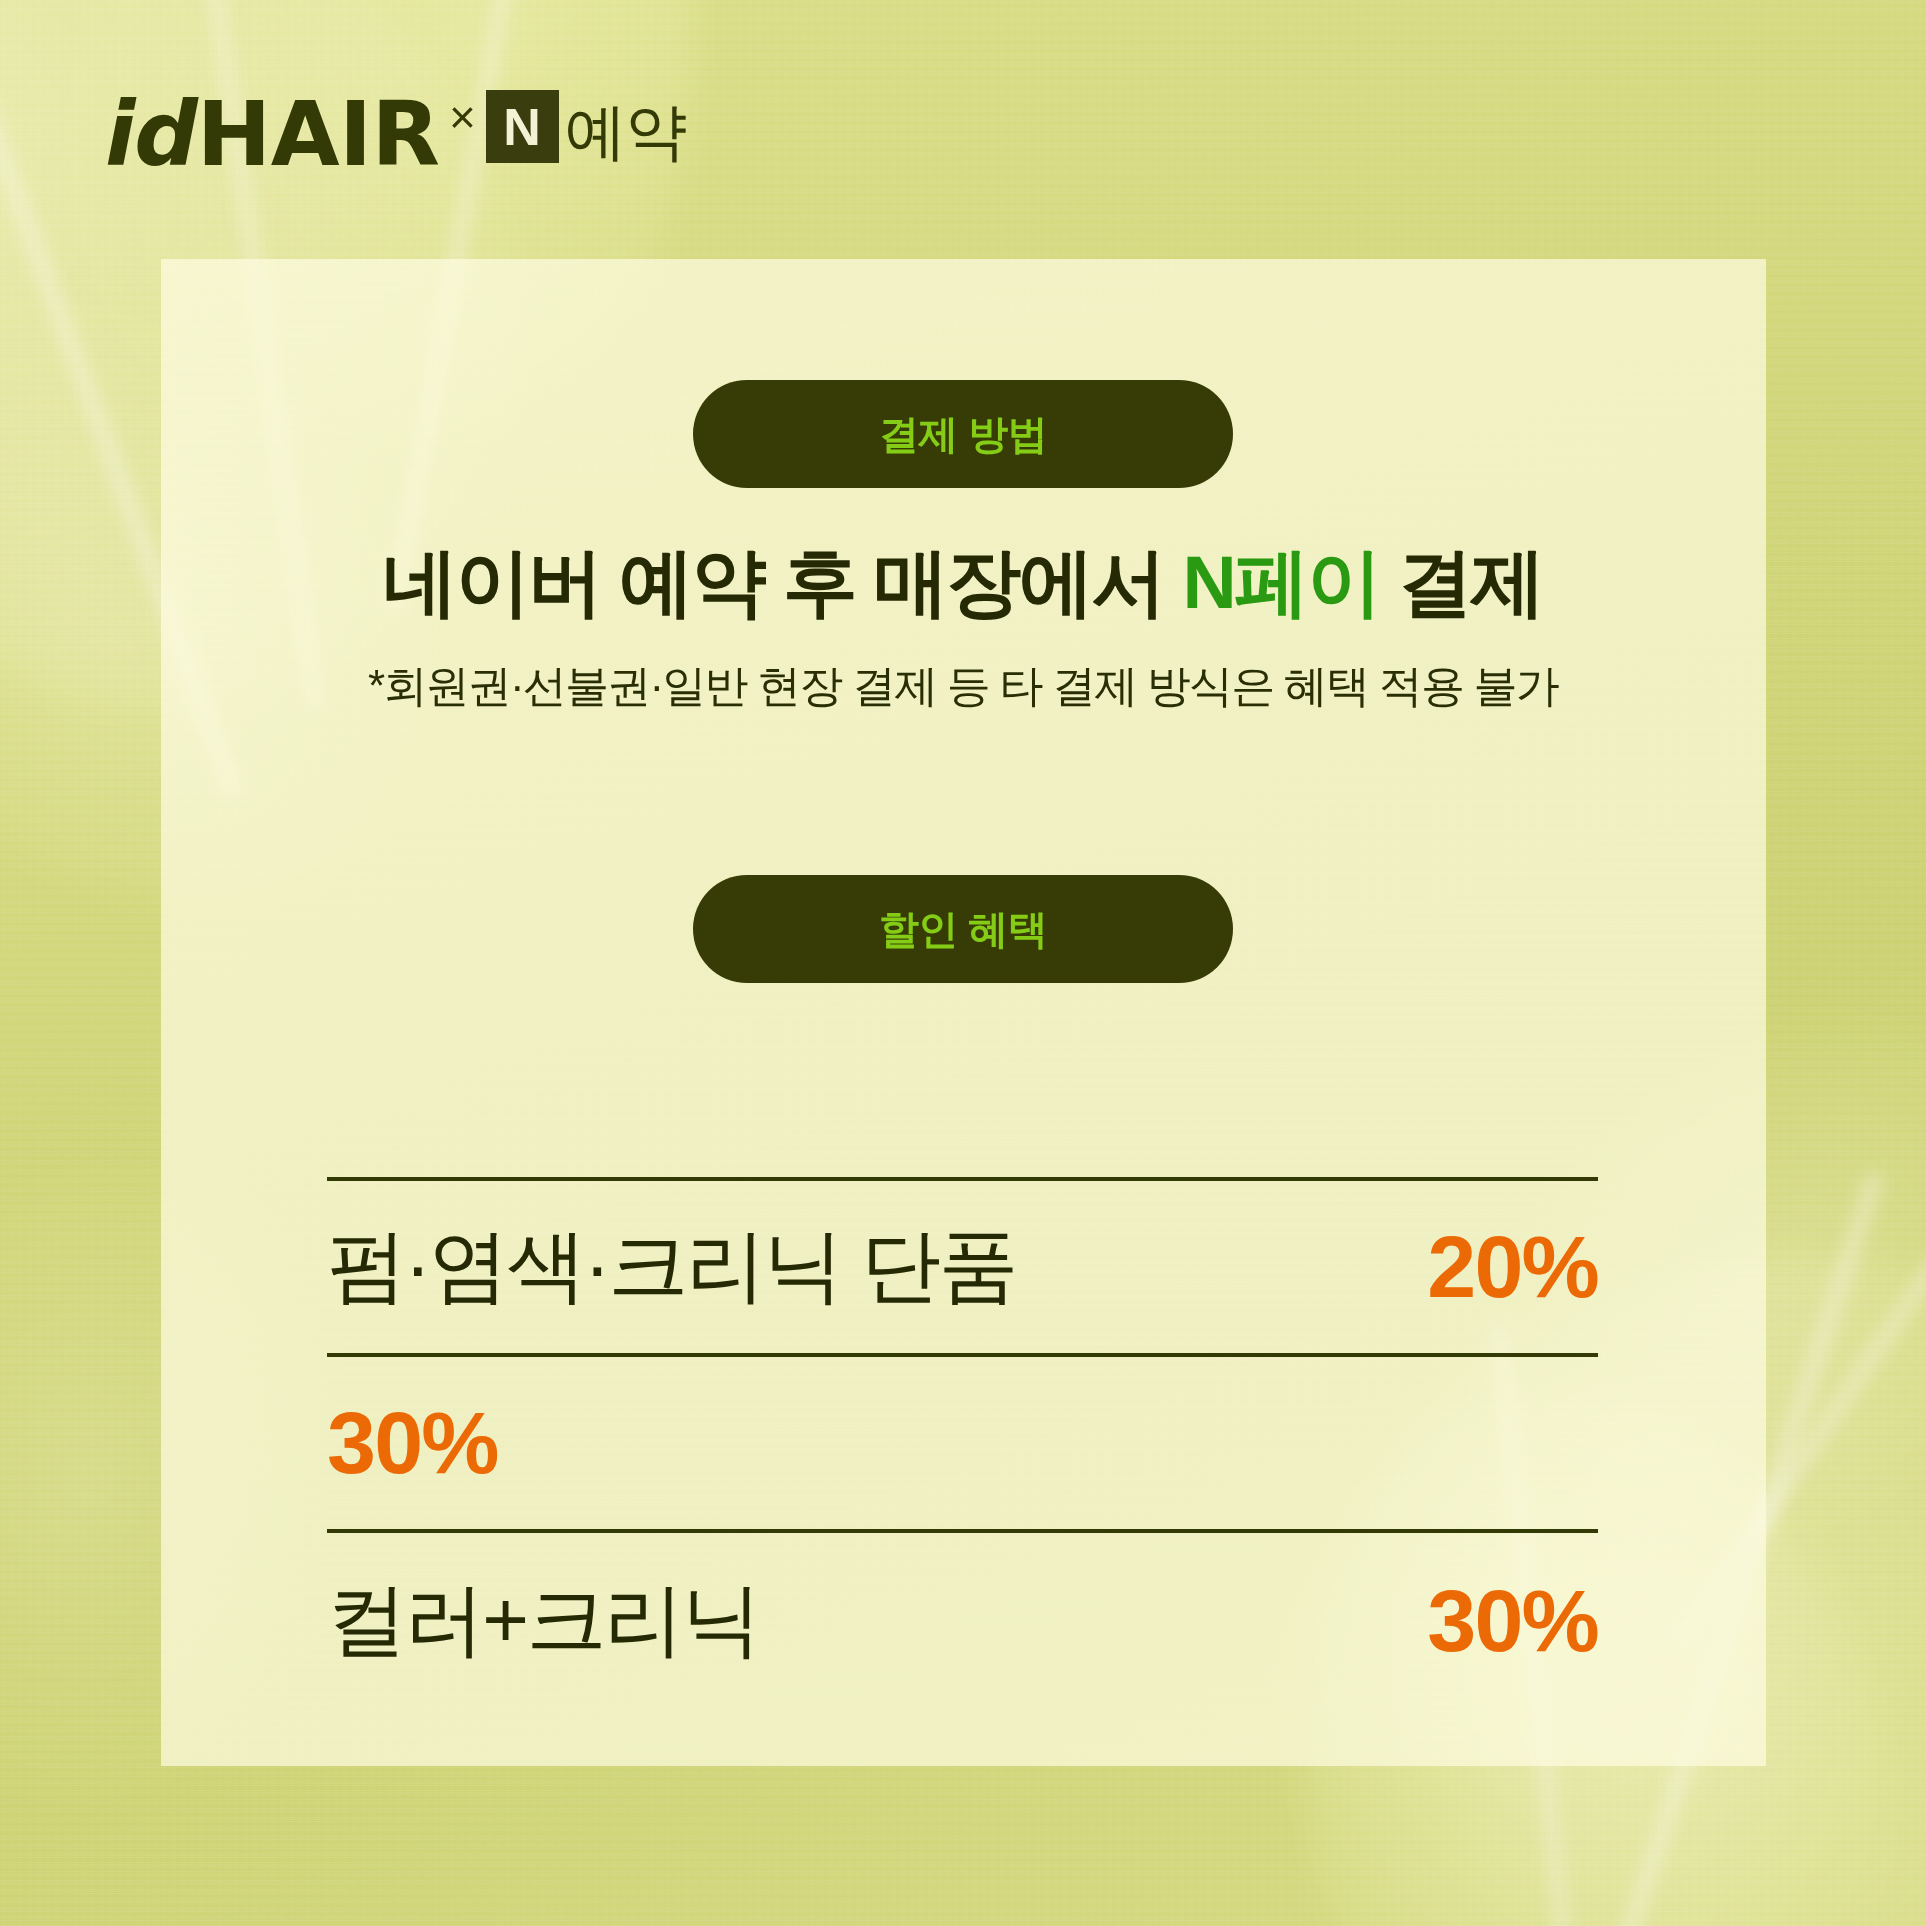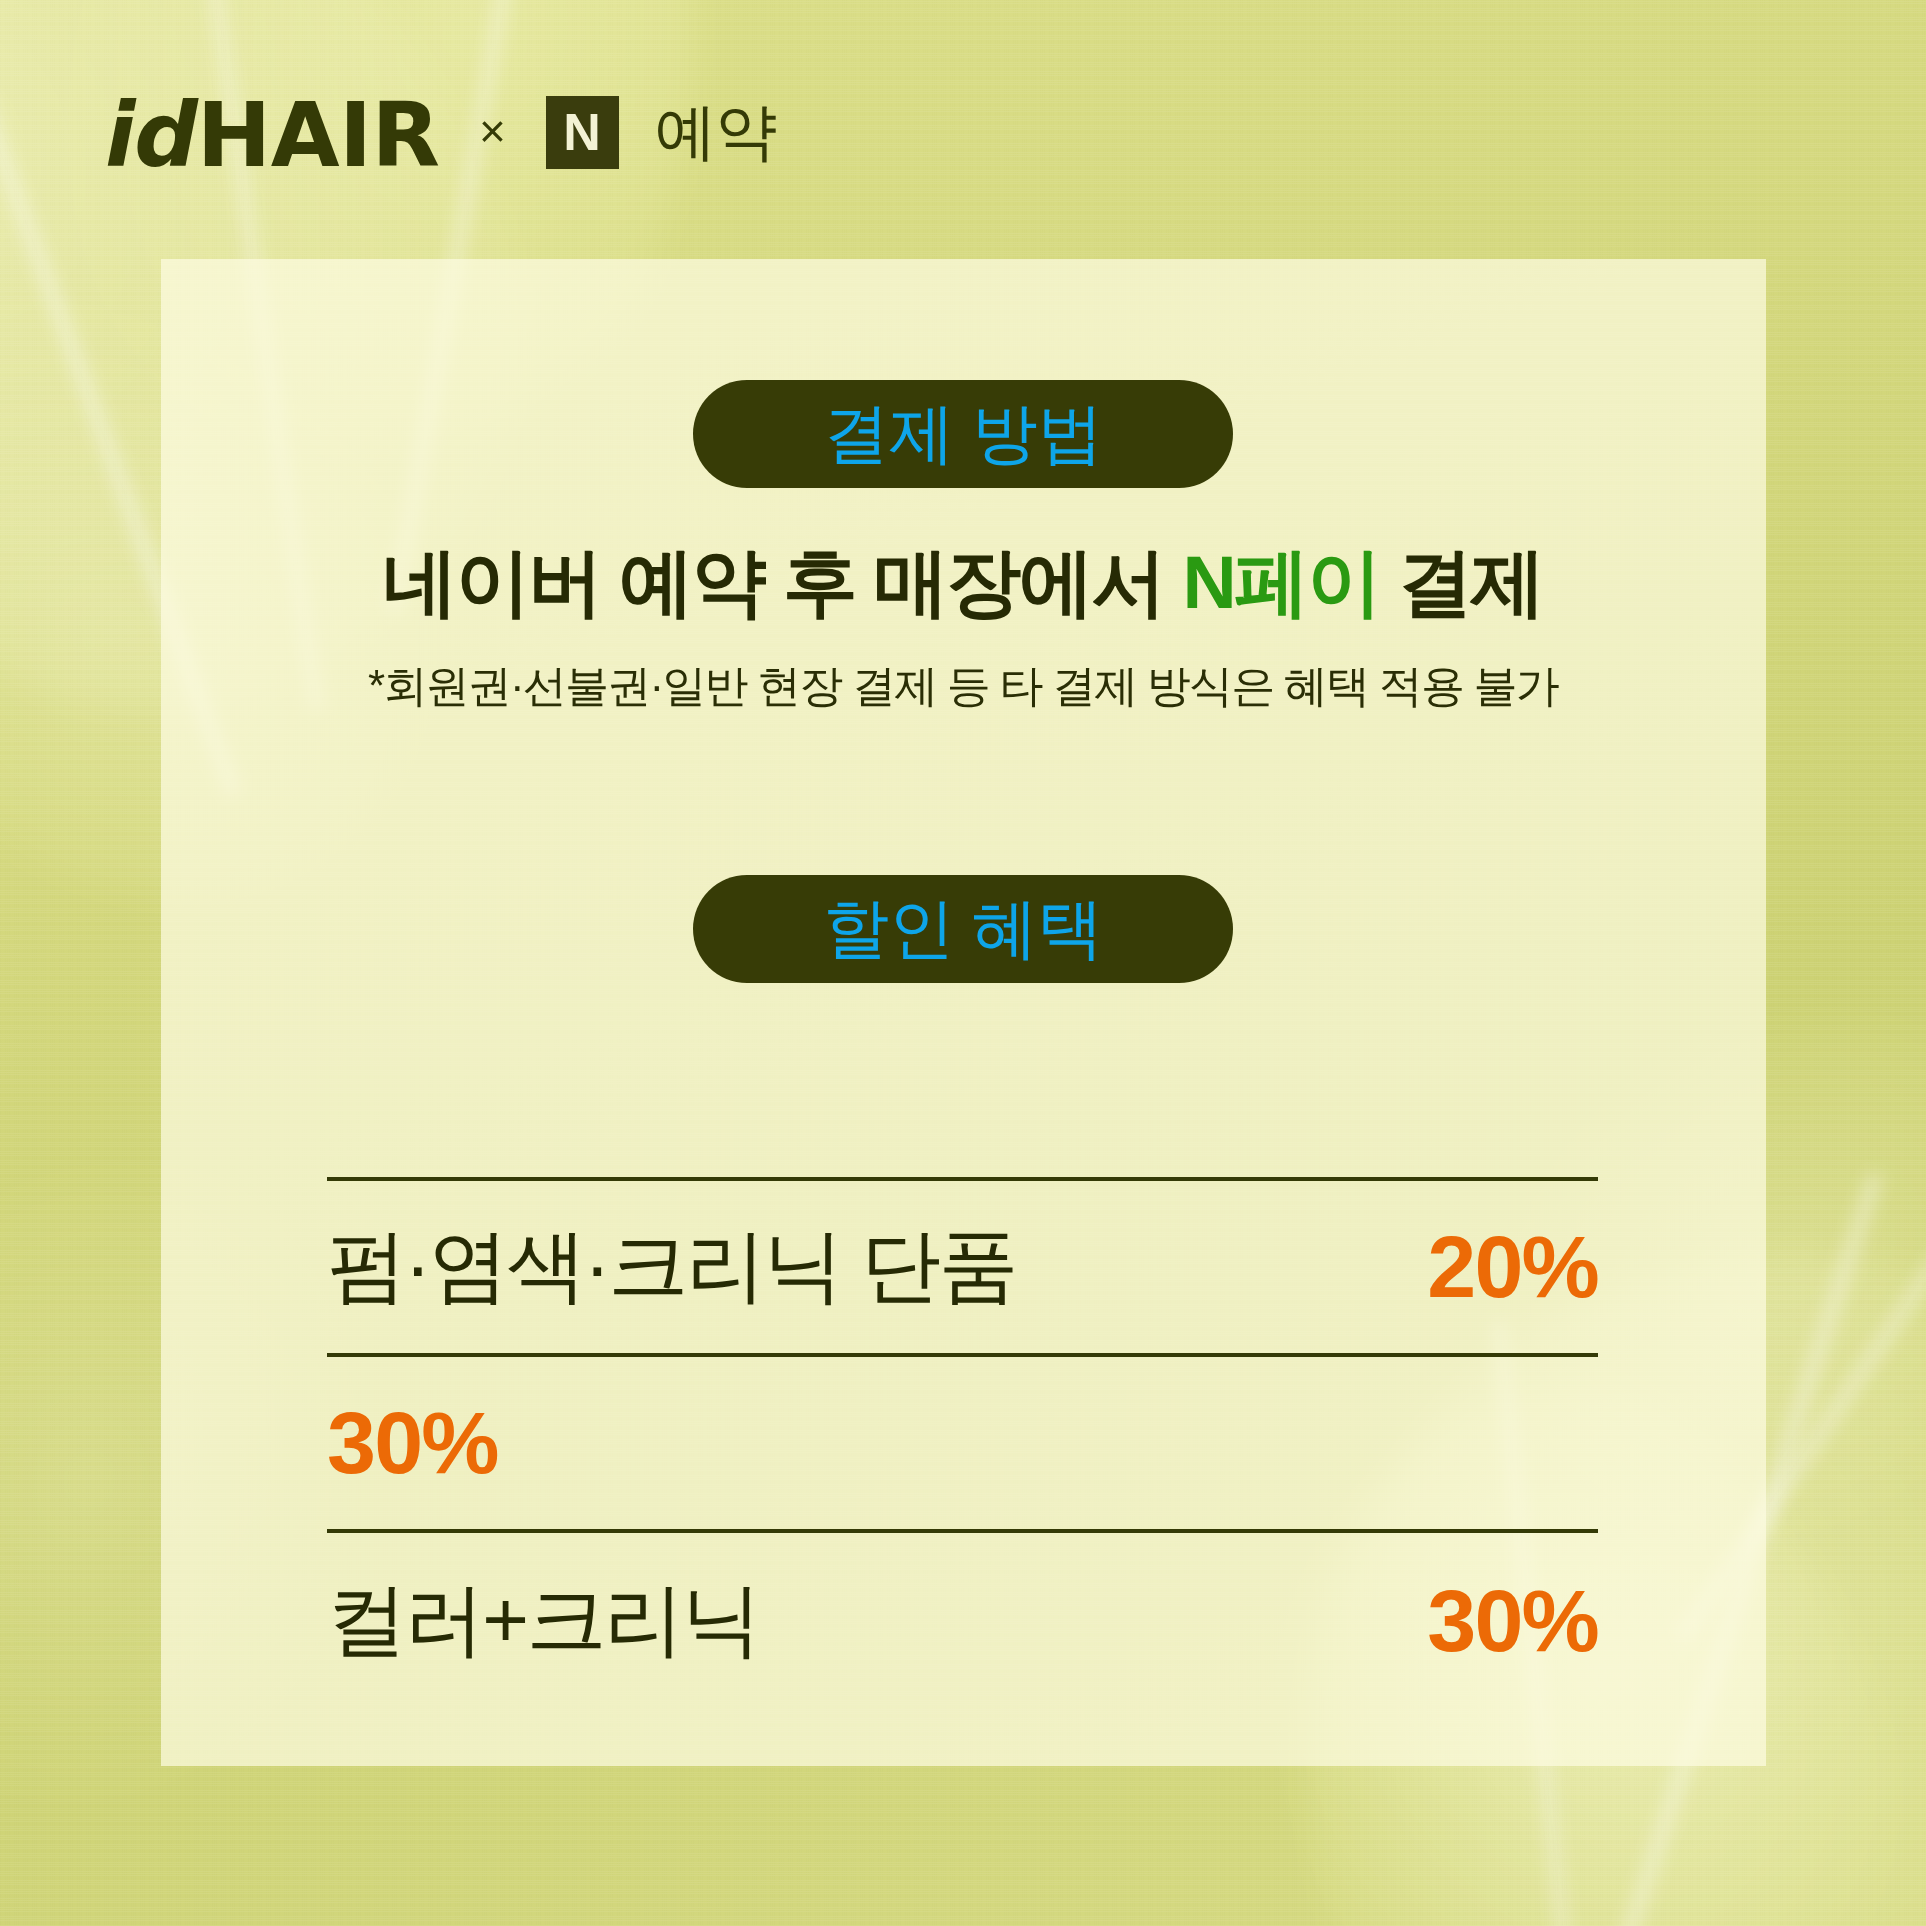--- a/index.html
+++ b/index.html
@@ -63,21 +63,21 @@
   #grain {
     position:absolute; inset:0; pointer-events:none; opacity:.18;
     background-image:
       repeating-linear-gradient(0deg, rgba(255,255,255,.35) 0 0.6px, rgba(0,0,0,0) 0.6px 1.8px),
       repeating-linear-gradient(90deg, rgba(0,0,0,.05) 0 0.6px, rgba(0,0,0,0) 0.6px 1.8px);
   }
 
   
   #logo-row {
     position:absolute; left:105px; top:90px;
-    display:flex; align-items:center; gap:36px;
+    display:flex; gap:6px;
     z-index:5;
   }
   #brand-wordmark {
     font-family:"DejaVu Sans", sans-serif;
     font-size:89px; font-weight:bold; font-style:italic;
     color:#343A06; letter-spacing:-1.2px; line-height:1;
     display:flex; align-items:baseline;
   }
   #brand-wordmark .lower { text-transform:none; }
   #brand-wordmark .upper { font-style:normal; letter-spacing:-0.6px; }
@@ -106,22 +106,22 @@
     background:rgba(253,252,226,.70);
     z-index:3;
   }
 
   
   .pill {
     position:absolute;
     background:#373C06;
     border-radius:594px;
     display:flex; align-items:center; justify-content:center;
-    color:#0ea5e9;
-    font-size:66px; font-weight:normal; letter-spacing:-0.6px;
+    color:#84cc16;
+    font-size:40px; font-weight:bold; letter-spacing:-0.6px;
     z-index:6;
   }
   #pill-payment  { left:693px; top:380px;  width:540px; height:108px; }
   #pill-discount { left:693px; top:847px; width:540px; height:108px;margin-top:28px; }
 
   
   #payment-headline {
     position:absolute; left:0; right:0; top:541px;
     text-align:center; z-index:6;
     font-size:75px; font-weight:bold; color:#262A04;

